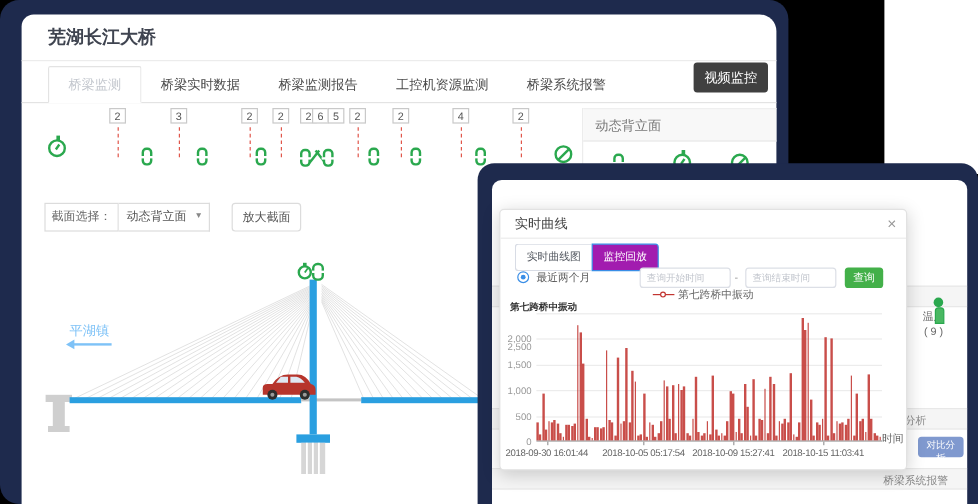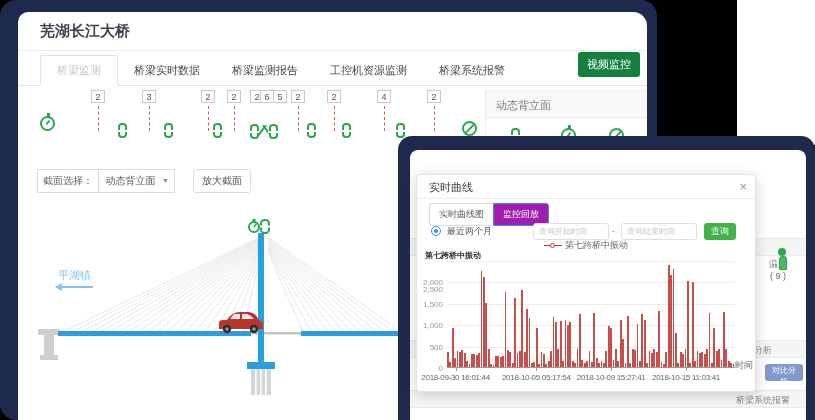--- a/index.html
+++ b/index.html
@@ -10,21 +10,21 @@
   .white-frag{position:absolute;left:737px;top:0;width:78px;height:145px;background:#fff;z-index:5;}
   .main-navy{position:absolute;left:0;top:0;width:657px;height:420px;background:#1e2a4d;border-radius:16px;z-index:10;}
 
   
   .page{position:absolute;left:18px;top:12px;width:629px;height:408px;background:#fff;border-radius:10px 14px 0 0;}
   .page-title{position:absolute;left:22px;top:10px;font-size:15px;font-weight:bold;color:#3f4450;}
   .title-divider{position:absolute;left:0;top:38px;right:0;height:1px;background:#ececec;}
   .tabs{position:absolute;left:0;top:44px;right:0;height:30px;padding-left:22px;border-bottom:1px solid #e3e3e3;display:flex;align-items:flex-end;}
   .tab{font-size:11px;color:#4a4a4a;padding:7px 16px;cursor:pointer;white-space:nowrap;}
   .tab.active{border:1px solid #e3e3e3;border-bottom:1px solid #fff;background:#fff;color:#c3c7ce;margin-bottom:-1px;border-radius:2px 2px 0 0;}
-  .video-btn{position:absolute;left:560px;top:40px;width:62px;height:25px;background:#15803d;color:#fff;font-size:11px;border:none;border-radius:3px;cursor:pointer;}
+  .video-btn{position:absolute;left:560px;top:40px;width:62px;height:25px;background:#404040;color:#fff;font-size:11px;border:none;border-radius:3px;cursor:pointer;}
 
   
   .sensor-strip{position:absolute;left:0;top:78px;width:467px;height:66px;}
   .ss-item{position:absolute;top:0;}
   .ss-badge{display:block;width:14px;height:13px;line-height:12px;border:1px solid #c9c9c9;background:#fff;font-size:9px;color:#555;text-align:center;margin:0 auto;}
   .ss-dash{display:block;width:0;height:25px;border-left:1px dashed #e0564a;margin:3px auto 0;}
   .ss-sensor{width:16px;text-align:center;}
   .icon-gauge{position:relative;width:15px;height:15px;border:2px solid #2aa84e;border-radius:50%;background:#fff;}
   .icon-gauge:before{content:'';position:absolute;left:5px;top:-5px;width:3px;height:4px;background:#2aa84e;}
   .icon-gauge:after{content:'';position:absolute;left:4.5px;top:2px;width:2px;height:5px;background:#2aa84e;transform:rotate(35deg);}

